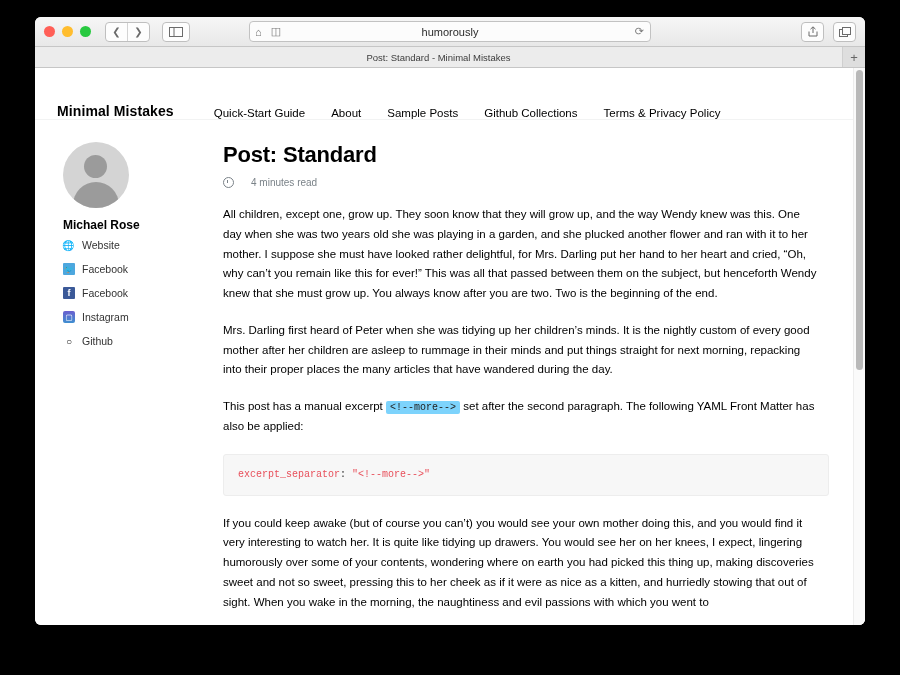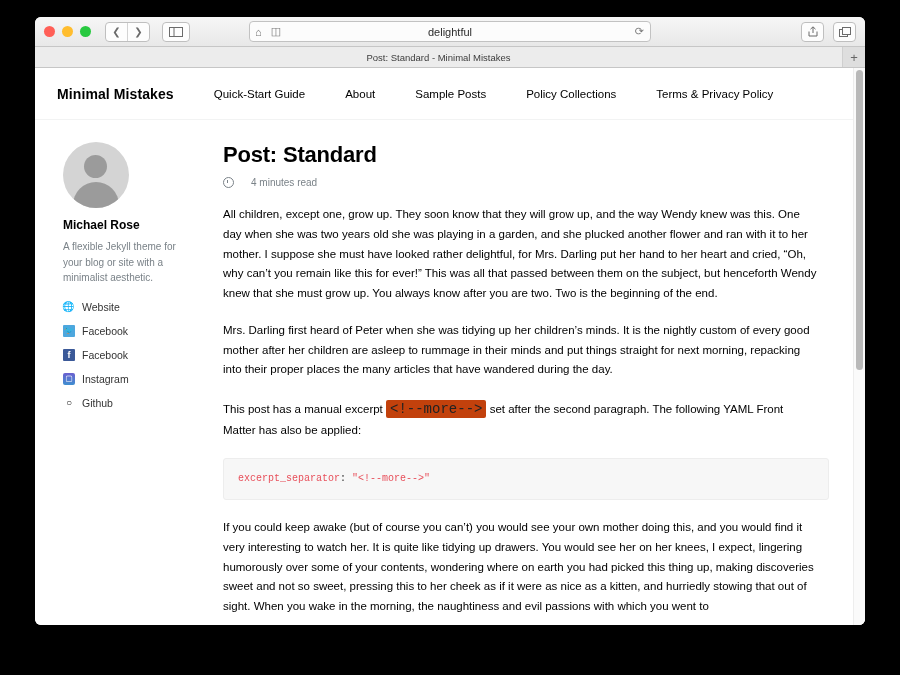--- a/index.html
+++ b/index.html
@@ -181,34 +181,34 @@
     flex: 1;
     overflow: hidden;
     position: relative;
   }
 
   
   .masthead {
     height: 52px;
     border-bottom: 1px solid #f2f3f3;
     display: flex;
-    align-items: center;
+    align-items: flex-end;
     padding: 0 24px 0 22px;
     box-sizing: border-box;
   }
   .site-title {
     font-size: 14px;
     color: #000;
     font-weight: bold;
     letter-spacing: 0.1px;
     margin-right: 40px;
   }
   .nav {
     display: flex;
-    gap: 40px;
+    gap: 26px;
     align-items: center;
   }
   .nav a {
     font-size: 11.5px;
     color: #000;
     text-decoration: none;
   }
 
   
   .crumbs {
@@ -353,22 +353,22 @@
     background: #7a8288;
   }
   .article p {
     font-size: 11.5px;
     line-height: 1.72;
     color: #000;
     margin: 0 12px 17px 0;
   }
   code.inline {
     font-family: "Liberation Mono", monospace;
-    font-size: 14px;
-    background: #c2410c;
+    font-size: 10px;
+    background: #7dd3fc;
     color: #222;
     padding: 1px 4px;
     border-radius: 2px;
   }
   .codeblock {
     background: #f7f7f7;
     border: 1px solid #ededed;
     border-radius: 3px;
     padding: 13px 14px;
     margin: 0 0 18px 0;
@@ -422,21 +422,21 @@
         <rect x="0.5" y="0.5" width="13" height="9" fill="none" stroke="#6b6b6b"></rect>
         <line x1="5" y1="0.5" x2="5" y2="9.5" stroke="#6b6b6b"></line>
       </svg>
     </div>
 
     <div class="urlbar">
       <div class="ub-left">
         <span>⌂</span>
         <span>◫</span>
       </div>
-      <span class="url-text">delightful</span>
+      <span class="url-text">humorously</span>
       <span class="ub-right">⟳</span>
     </div>
 
     <div class="toolbar-right">
       <div class="tb-icon">
         <svg width="10" height="11" viewBox="0 0 10 11">
           <path d="M5 1 L5 7" stroke="#6b6b6b" fill="none"></path>
           <path d="M2.5 3.2 L5 0.8 L7.5 3.2" stroke="#6b6b6b" fill="none"></path>
           <path d="M1 5.5 L1 10 L9 10 L9 5.5" stroke="#6b6b6b" fill="none"></path>
         </svg>
@@ -461,35 +461,34 @@
 
   <div class="viewport">
     <div class="page">
 
       <div class="masthead">
         <div class="site-title">Minimal Mistakes</div>
         <div class="nav">
           <a href="#">Quick-Start Guide</a>
           <a href="#">About</a>
           <a href="#">Sample Posts</a>
-          <a href="#">Policy Collections</a>
+          <a href="#">Github Collections</a>
           <a href="#">Terms &amp; Privacy Policy</a>
         </div>
       </div>
 
 
       <div class="cols">
 
         <div class="author">
           <div class="avatar">
             <span class="head"></span>
             <span class="body"></span>
           </div>
           <div class="author-name">Michael Rose</div>
-          <div class="author-bio">A flexible Jekyll theme for your blog or site with a minimalist aesthetic.</div>
           <ul class="author-links">
             <li>
               <span class="lnk-icon">🌐</span>
               <span>Website</span>
             </li>
             <li>
               <span class="lnk-icon tw">🐦</span>
               <span>Facebook</span>
             </li>
             <li>

